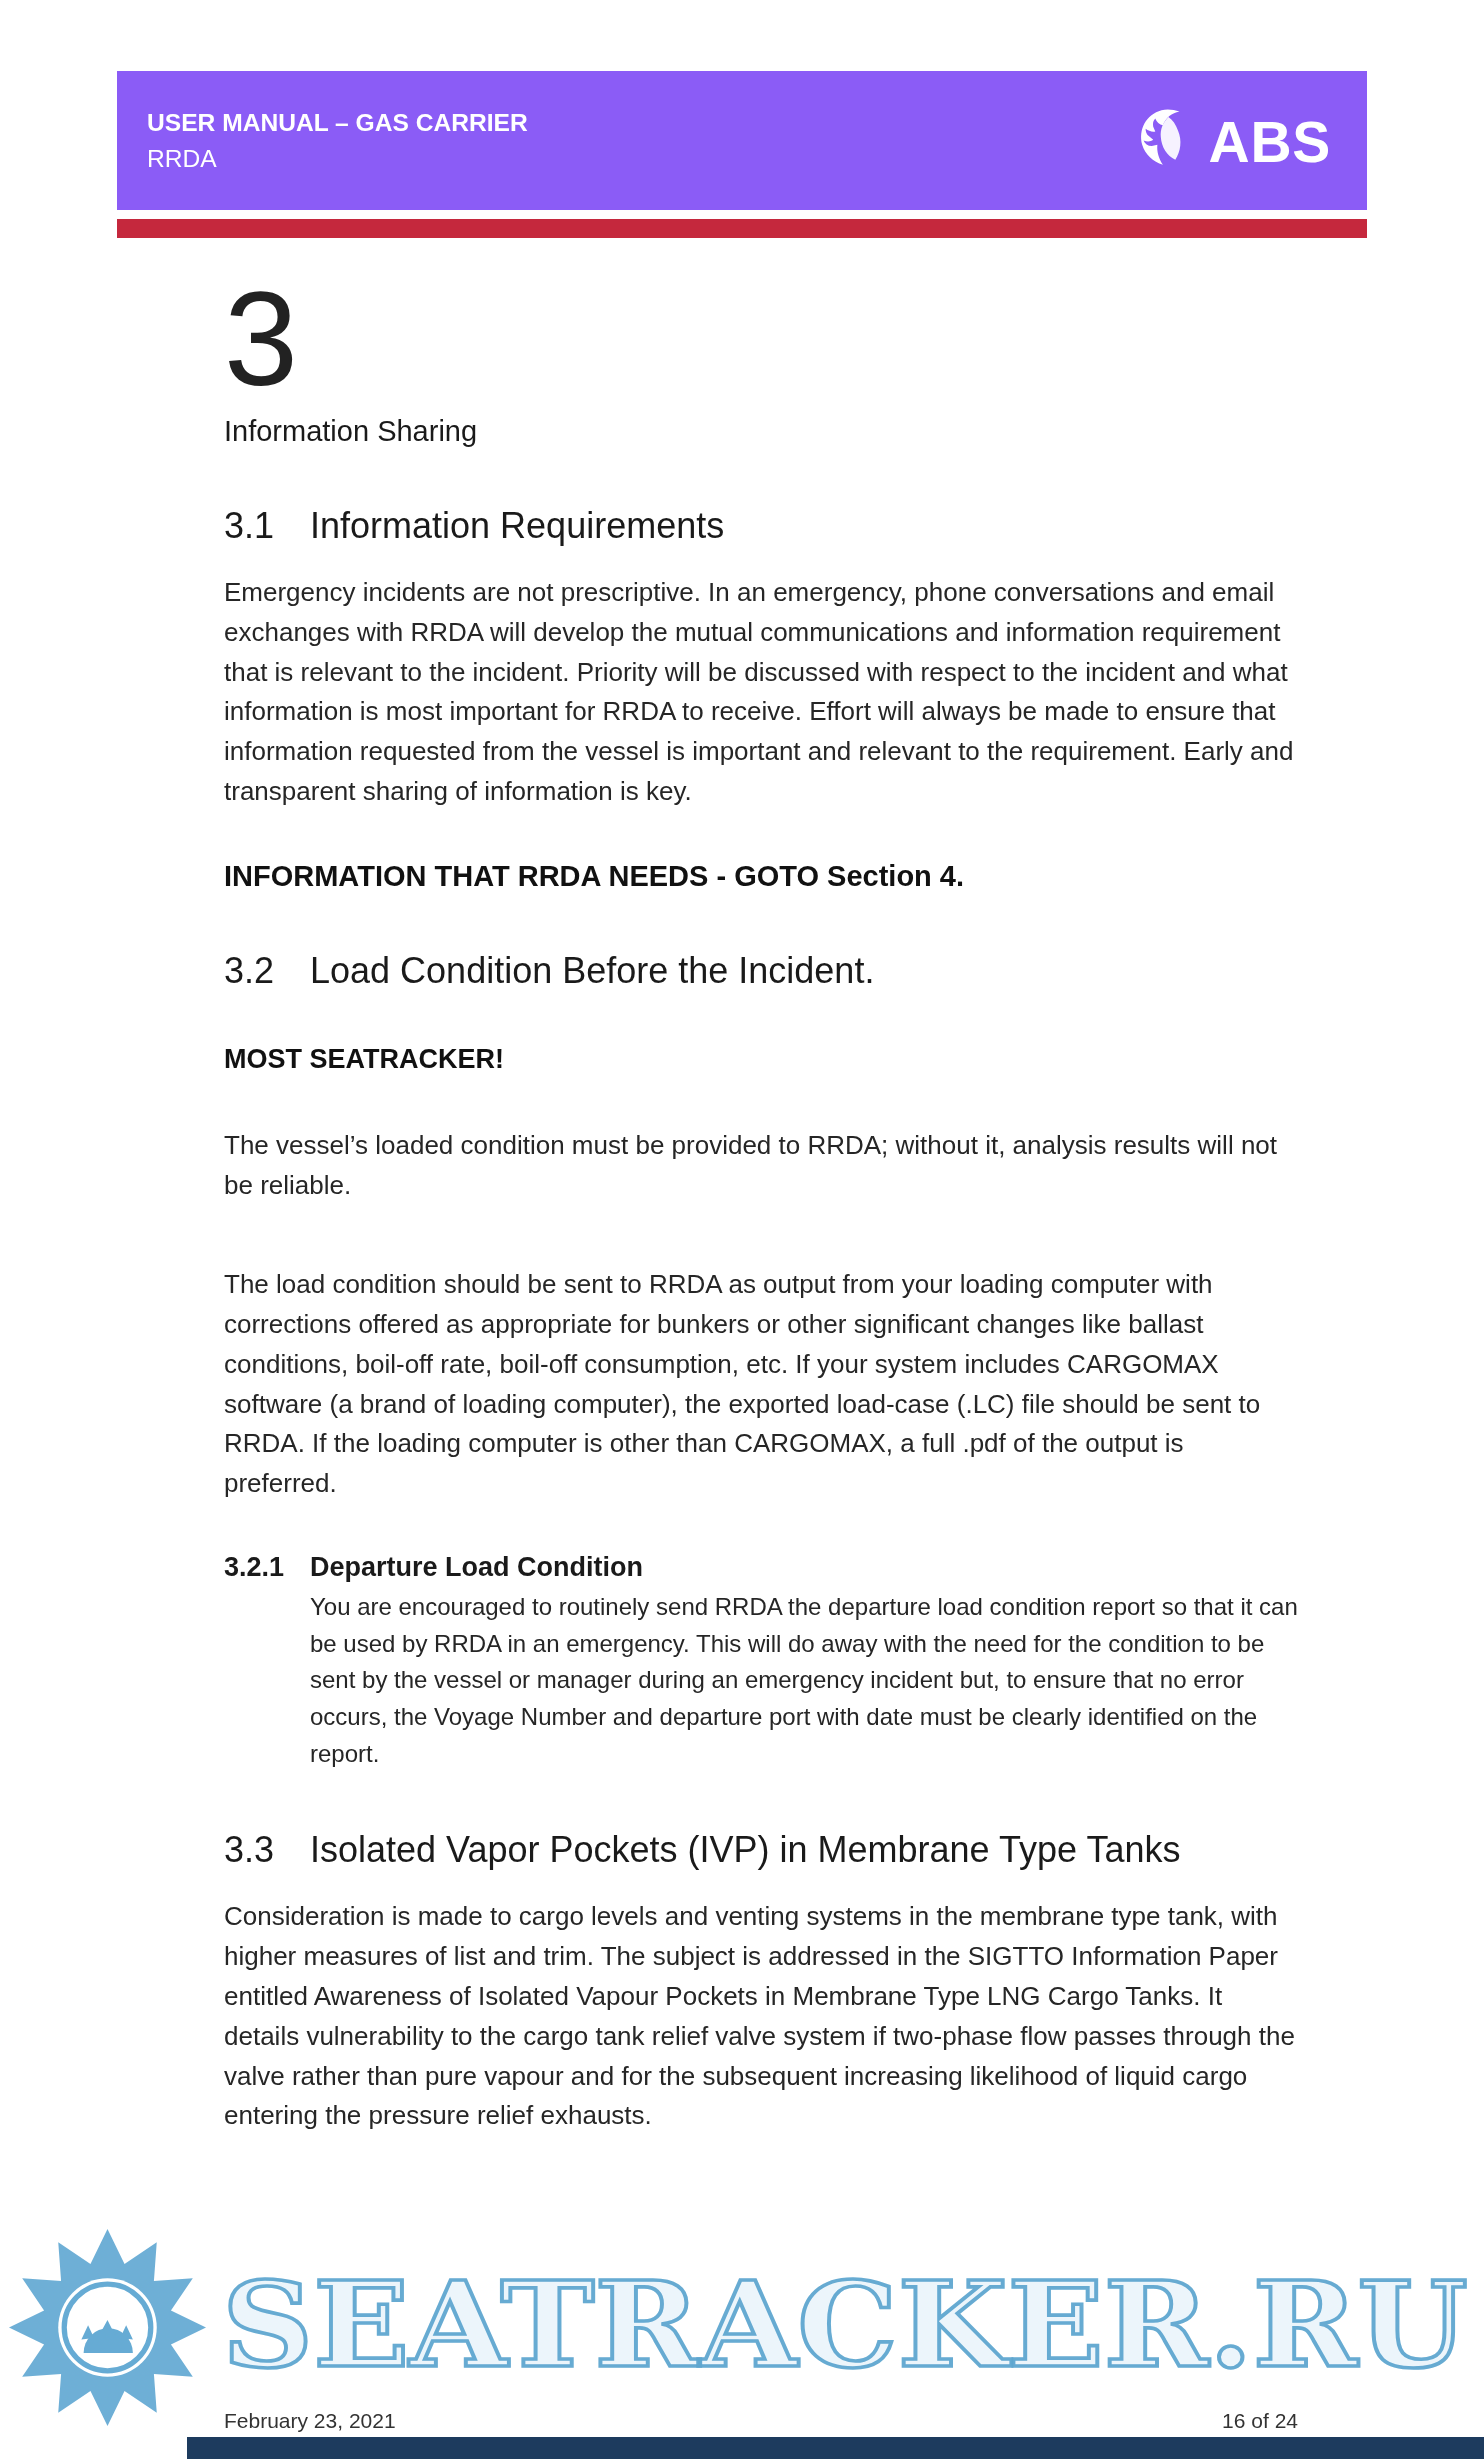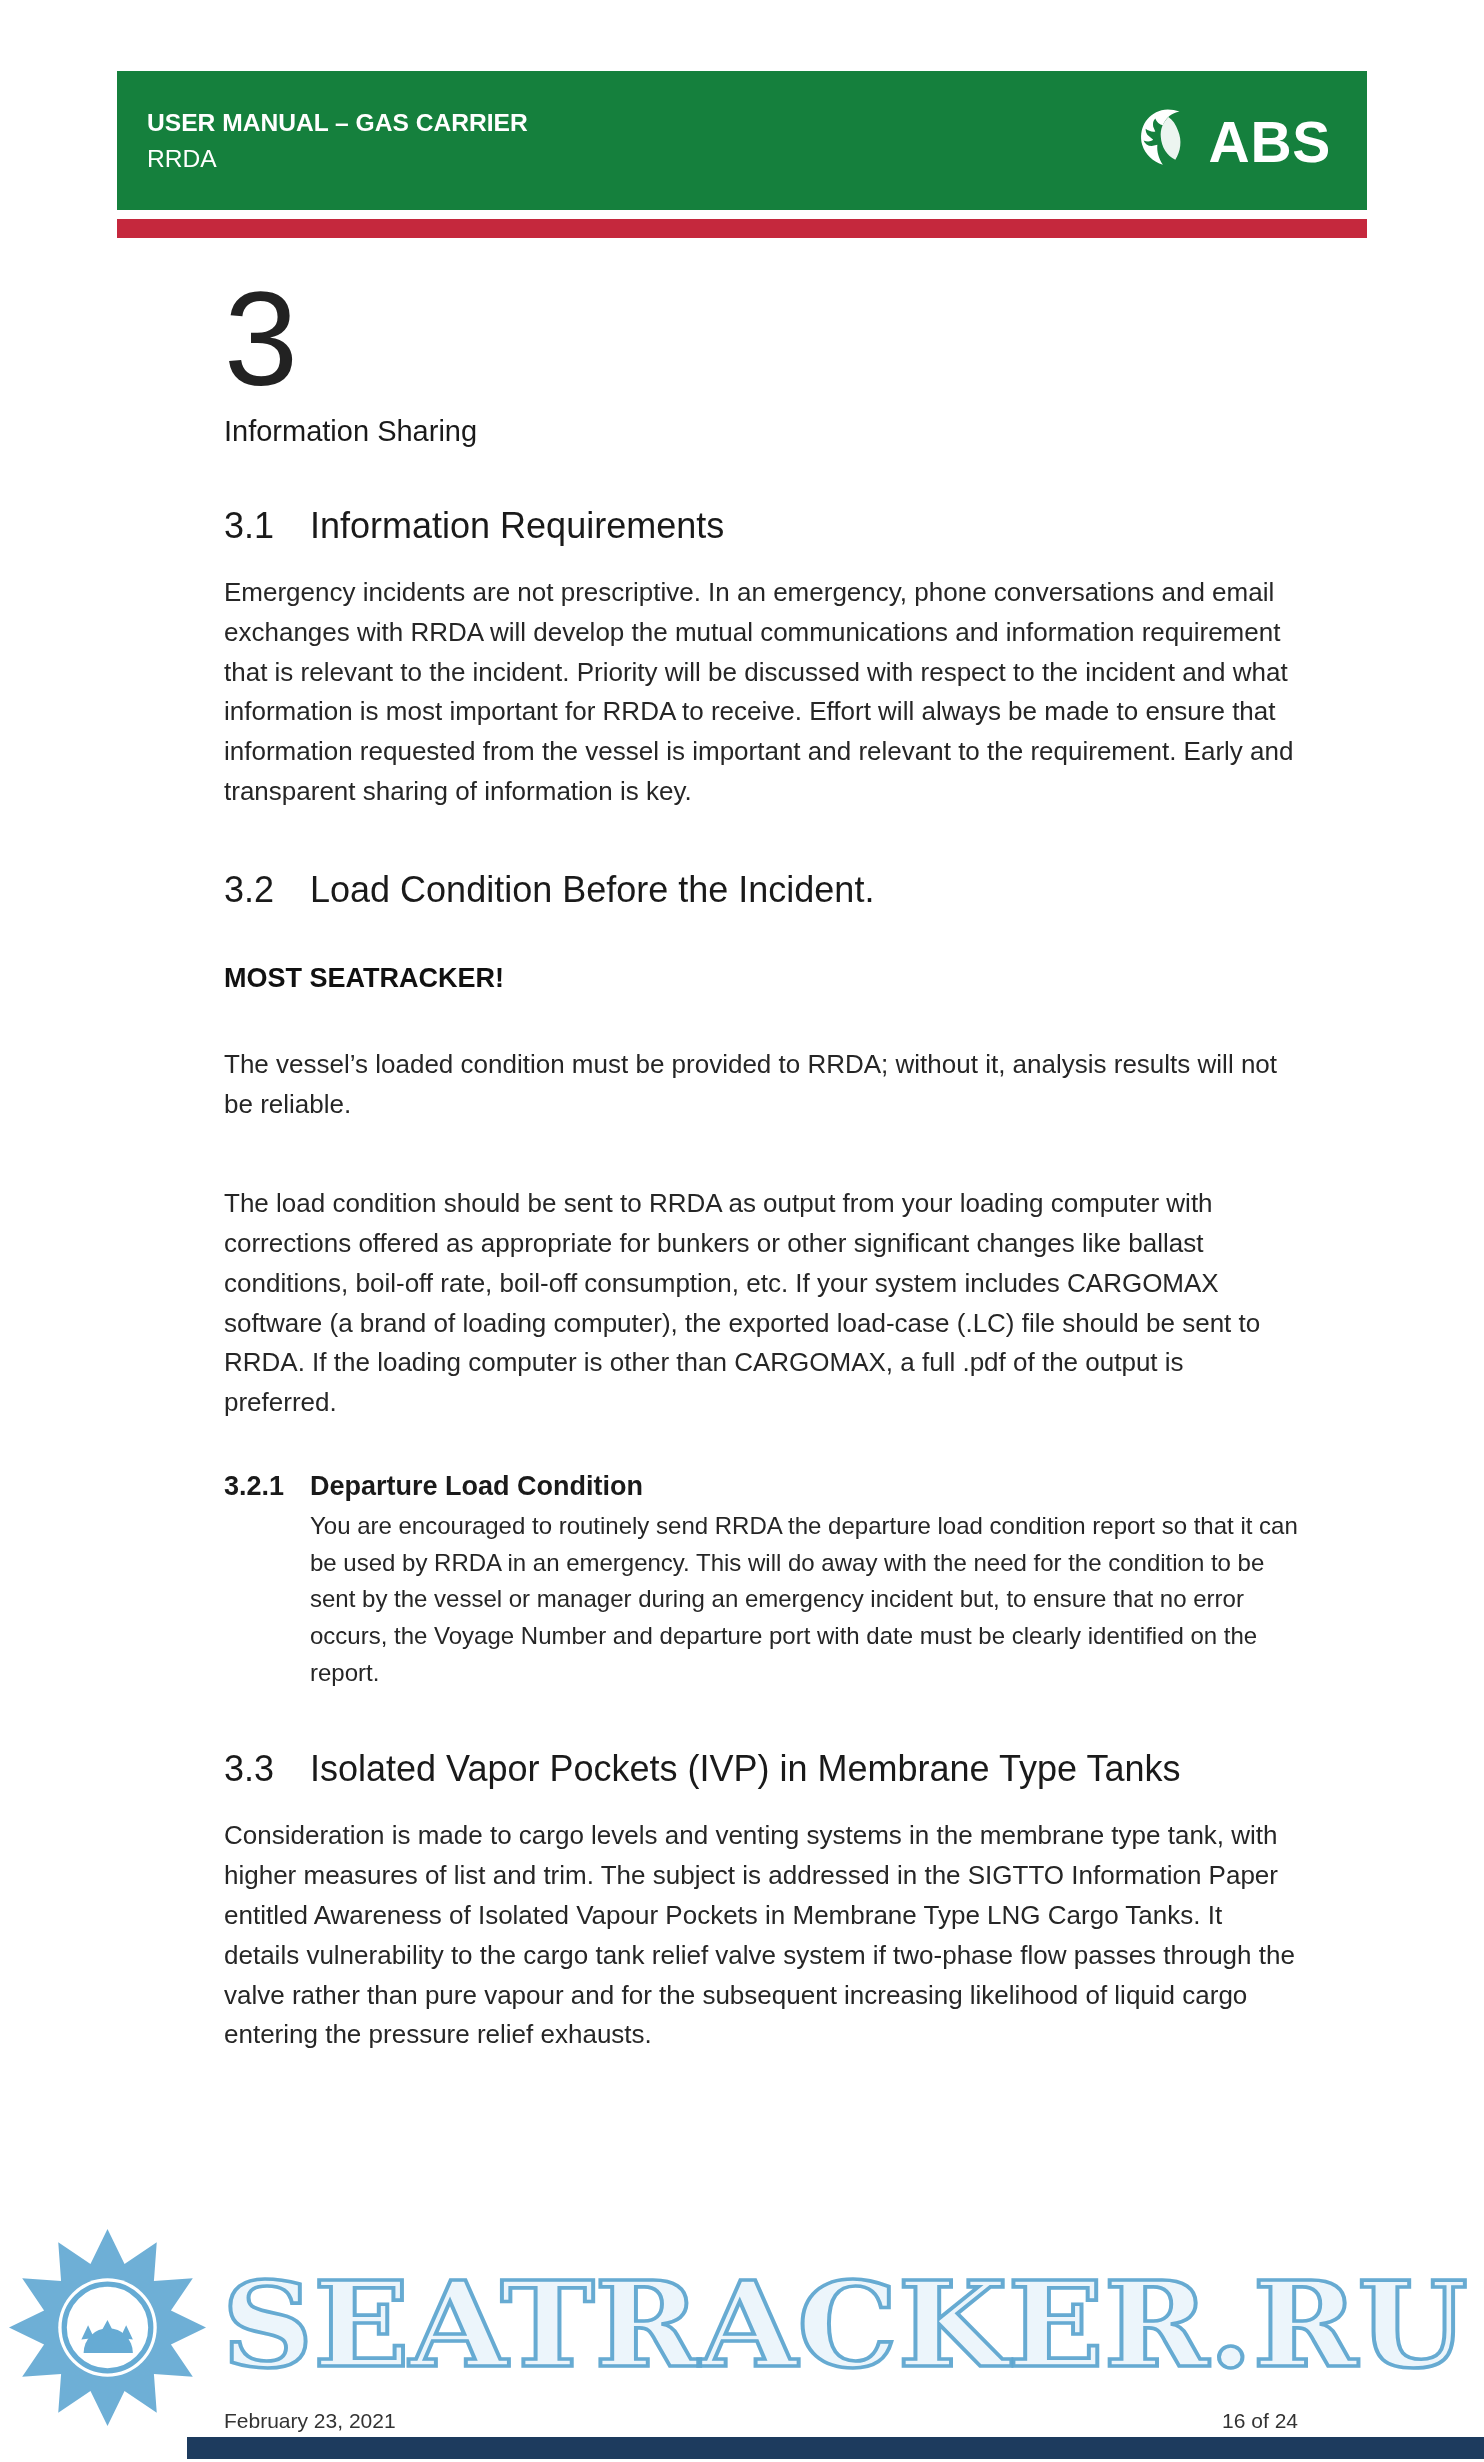--- a/index.html
+++ b/index.html
@@ -8,21 +8,21 @@
     position: relative; overflow: hidden;
     background: #ffffff;
     font-family: "Liberation Sans", sans-serif;
     color: #262626;
   }
 
   
   .header-bar {
     position: absolute; left: 117px; top: 71px;
     width: 1250px; height: 139px;
-    background: #15803d;
+    background: #8b5cf6;
     display: flex; align-items: center; justify-content: space-between;
     padding: 0 36px 0 30px; box-sizing: border-box;
   }
   .header-titles { color: #ffffff; font-size: 24.6px; line-height: 1.45; }
   .header-line1 { font-weight: bold; }
   .abs-logo { display: flex; align-items: flex-end; gap: 13px; }
   .abs-logo-text { color: #ffffff; font-size: 57px; font-weight: bold; letter-spacing: 0.7px; }
   .red-stripe {
     position: absolute; left: 117px; top: 219px;
     width: 1250px; height: 19.4px; background: #c5283d;
@@ -97,20 +97,21 @@
 
     <div class="big-num">3</div>
     <div class="chapter-title">Information Sharing</div>
 
     <div class="h2">
       <span class="num">3.1</span>
       <span>Information Requirements</span>
     </div>
     <div class="body-p">Emergency incidents are not prescriptive. In an emergency, phone conversations and email exchanges with RRDA will develop the mutual communications and information requirement that is relevant to the incident. Priority will be discussed with respect to the incident and what information is most important for RRDA to receive. Effort will always be made to ensure that information requested from the vessel is important and relevant to the requirement. Early and transparent sharing of information is key.</div>
 
+    <div class="callout">INFORMATION THAT RRDA NEEDS - GOTO Section 4.</div>
 
     <div class="h2">
       <span class="num">3.2</span>
       <span>Load Condition Before the Incident.</span>
     </div>
     <div class="important">MOST SEATRACKER!</div>
     <div class="body-p mt-68">The vessel’s loaded condition must be provided to RRDA; without it, analysis results will not be reliable.</div>
     <div class="body-p mt-80">The load condition should be sent to RRDA as output from your loading computer with corrections offered as appropriate for bunkers or other significant changes like ballast conditions, boil-off rate, boil-off consumption, etc.  If your system includes CARGOMAX software (a brand of loading computer), the exported load-case (.LC) file should be sent to RRDA. If the loading computer is other than CARGOMAX, a full .pdf of the output is preferred.</div>
 
     <div class="h3">

